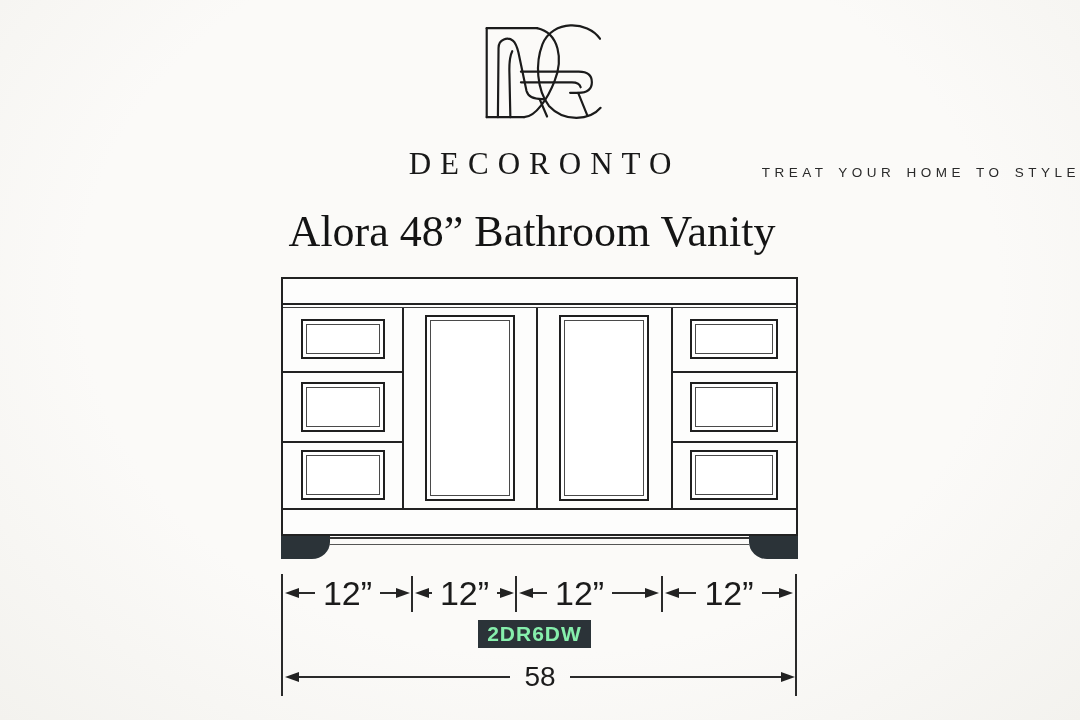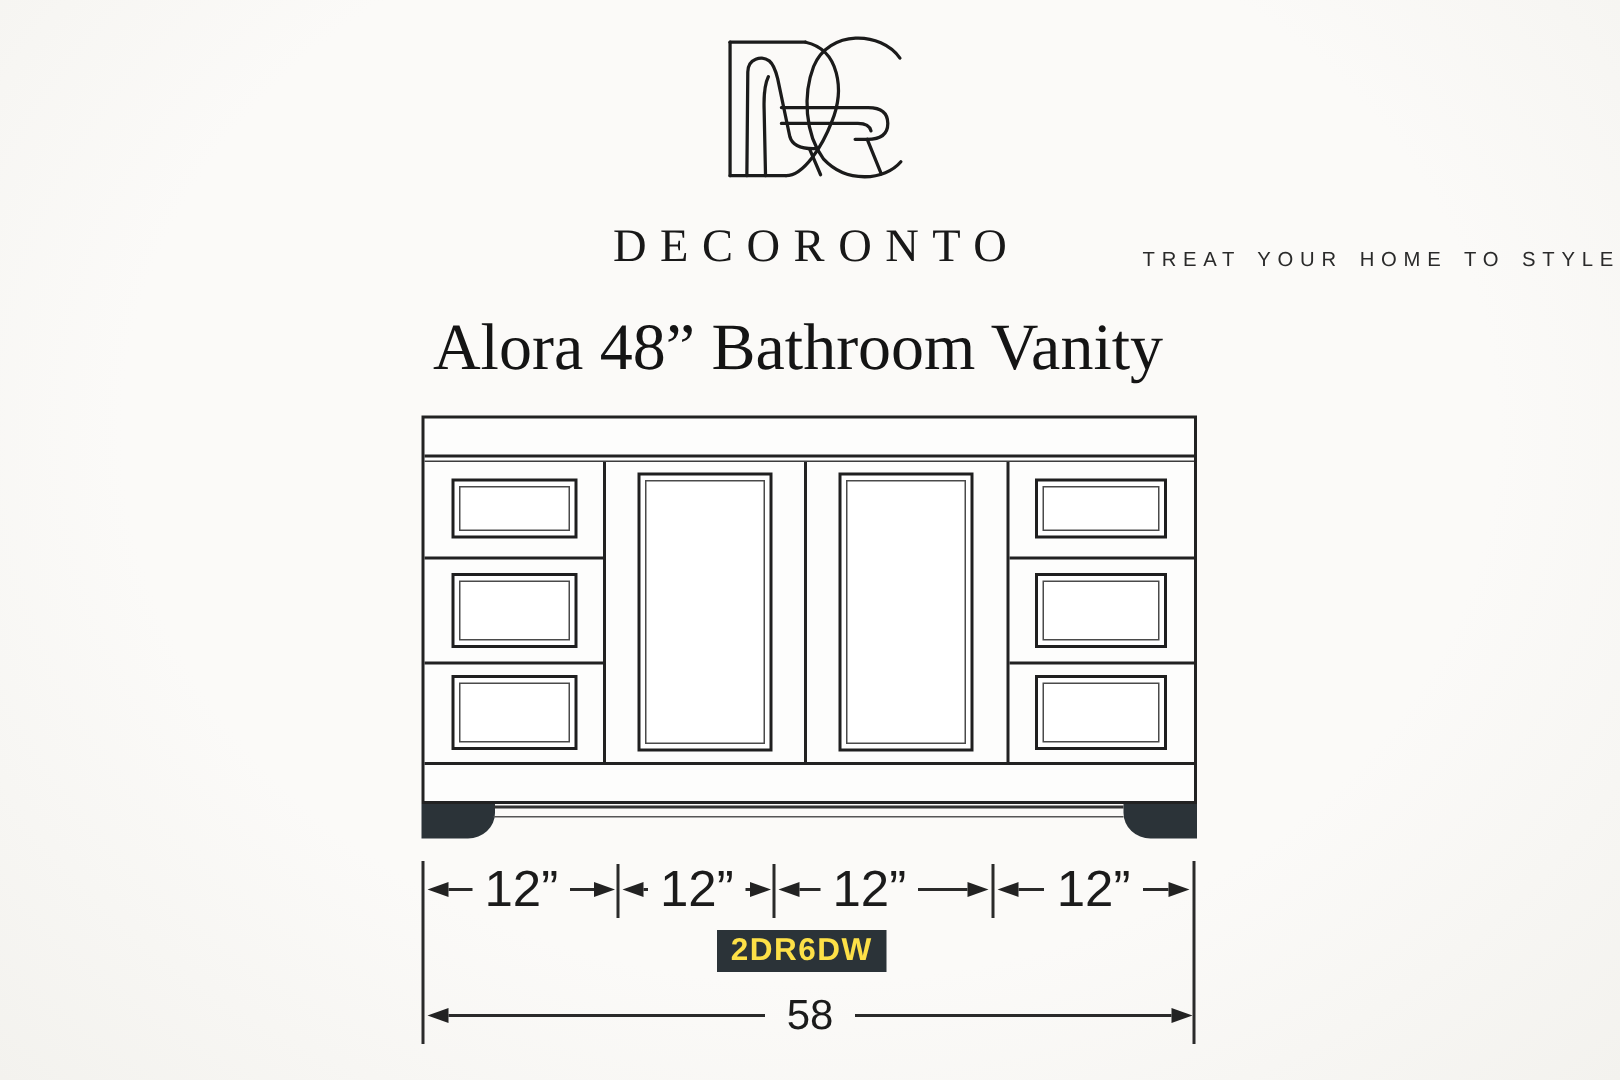--- a/index.html
+++ b/index.html
@@ -97,21 +97,21 @@
   .dim-label {
     flex:0 0 auto; padding:0 8px;
     font-size:34px; color:#1b1b1b; white-space:nowrap;
     font-family:"Liberation Sans", sans-serif;
   }
   .dim-label-total { font-size:28px; padding:0 14px; }
 
   
   .badge {
     position:absolute; left:478px; top:620px; width:113px; height:28px;
-    background:#2b3338; color:#fde047;
+    background:#2b3338; color:#86efac;
     display:flex; align-items:center; justify-content:center;
     font-size:21px; font-weight:bold; letter-spacing:1px;
     font-family:"Liberation Sans", sans-serif;
   }
 </style>
 </head>
 <body>
 
 <div class="page">
 

